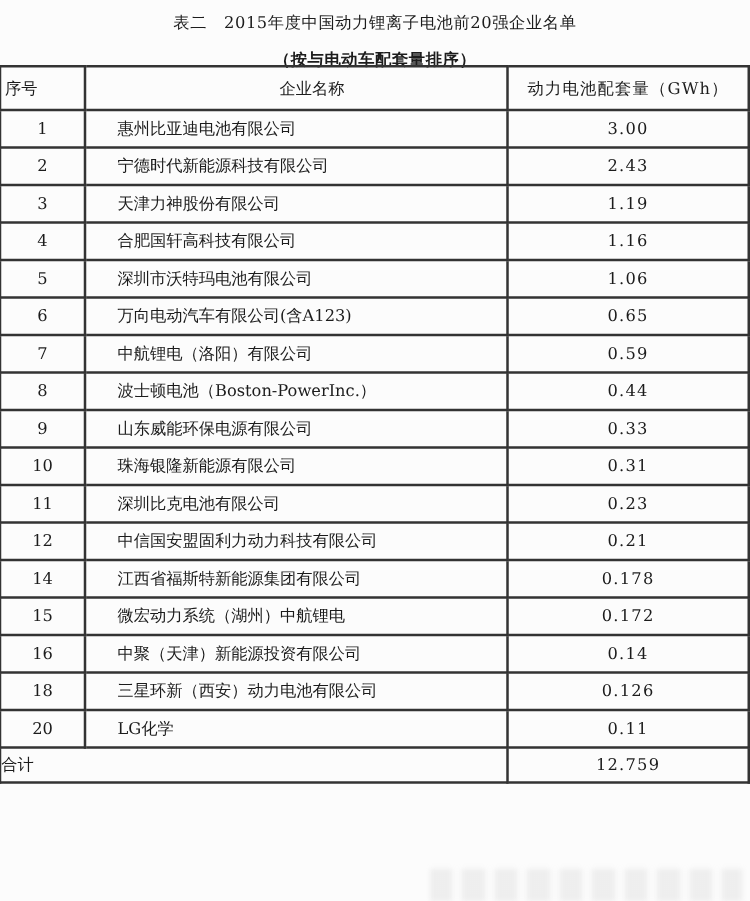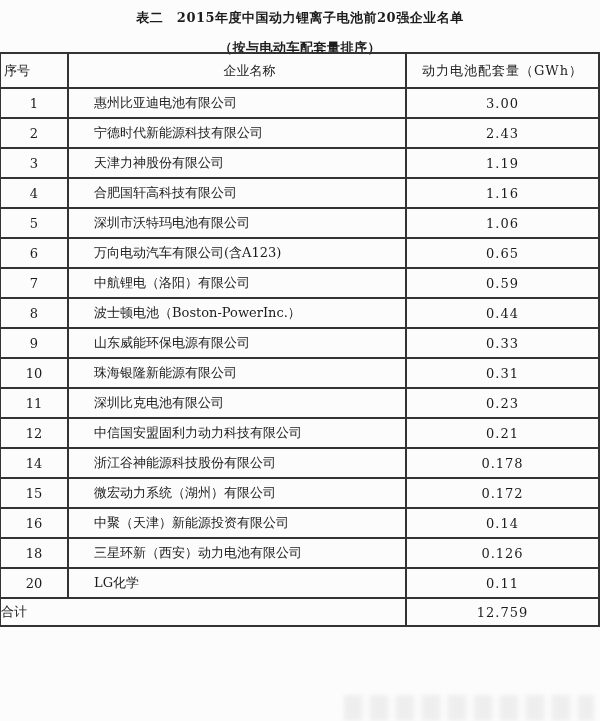--- a/index.html
+++ b/index.html
@@ -8,21 +8,21 @@
     background: #fcfcfc;
     position: relative;
     overflow: hidden;
     font-family: "DejaVu Serif", "Liberation Serif", serif;
     color: #1c1c1c;
   }
   .title {
     padding-top: 9px;
     text-align: center;
     font-size: 13px;
-    font-weight: bold;
+    font-weight: normal;
     letter-spacing: 0.5px;
     white-space: pre;
   }
   .subtitle {
     margin-top: 12px;
     text-align: center;
     font-size: 13px;
     font-weight: bold;
     letter-spacing: 0.5px;
   }
@@ -139,26 +139,26 @@
         <td class="cell-company">深圳比克电池有限公司</td>
         <td class="cell-value">0.23</td>
       </tr>
       <tr>
         <td class="cell-rank">12</td>
         <td class="cell-company">中信国安盟固利力动力科技有限公司</td>
         <td class="cell-value">0.21</td>
       </tr>
       <tr>
         <td class="cell-rank">14</td>
-        <td class="cell-company">浙江谷神能源科技股份有限公司</td>
+        <td class="cell-company">江西省福斯特新能源集团有限公司</td>
         <td class="cell-value">0.178</td>
       </tr>
       <tr>
         <td class="cell-rank">15</td>
-        <td class="cell-company">微宏动力系统（湖州）有限公司</td>
+        <td class="cell-company">微宏动力系统（湖州）中航锂电</td>
         <td class="cell-value">0.172</td>
       </tr>
       <tr>
         <td class="cell-rank">16</td>
         <td class="cell-company">中聚（天津）新能源投资有限公司</td>
         <td class="cell-value">0.14</td>
       </tr>
       <tr>
         <td class="cell-rank">18</td>
         <td class="cell-company">三星环新（西安）动力电池有限公司</td>

